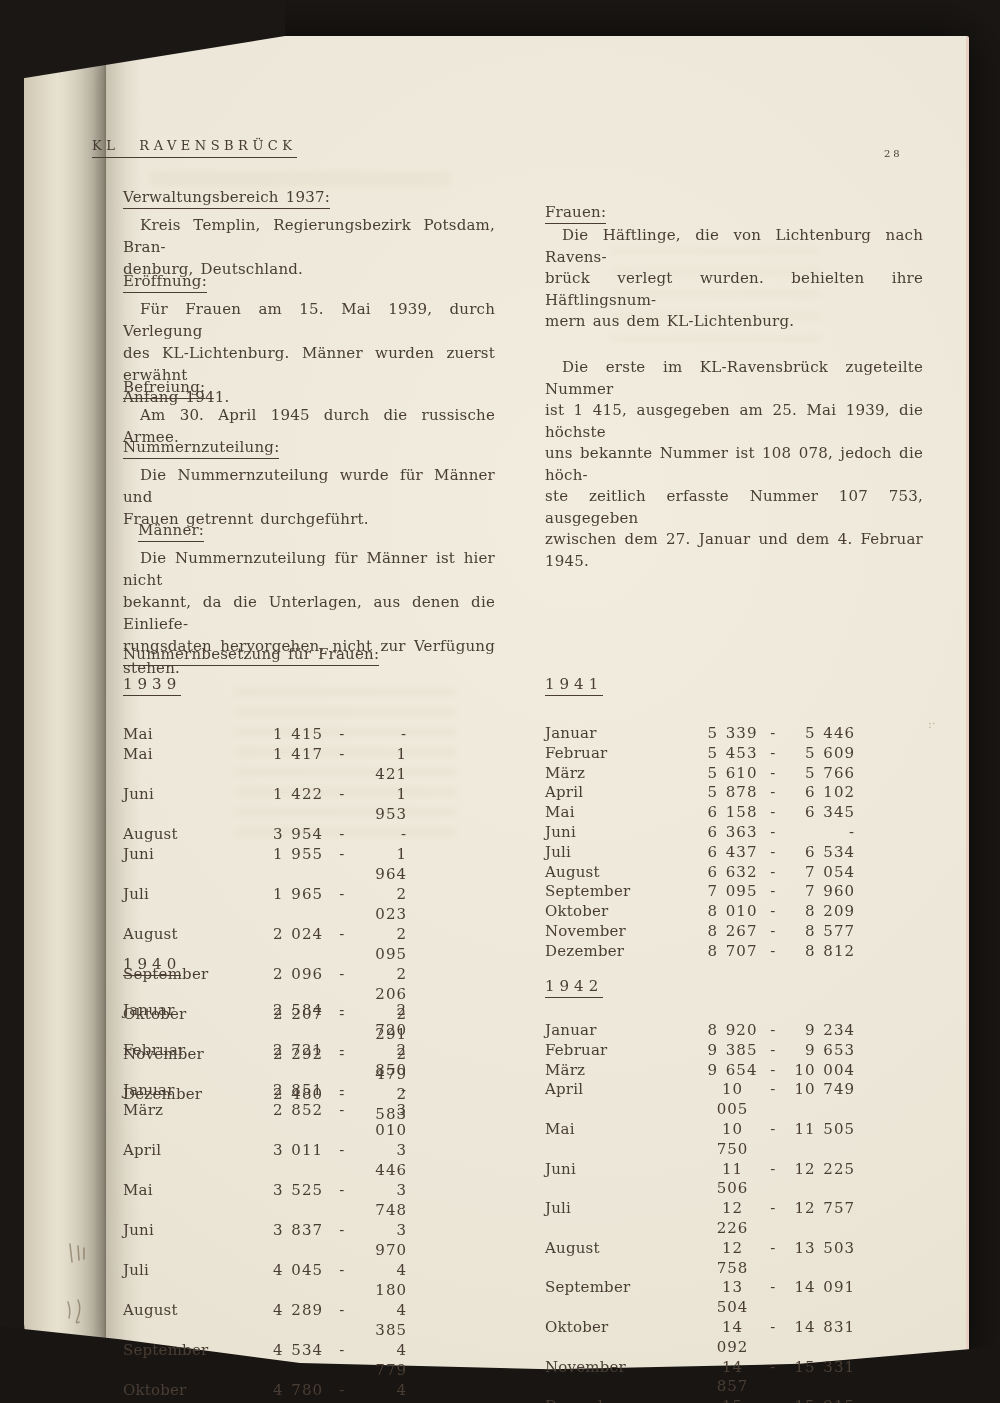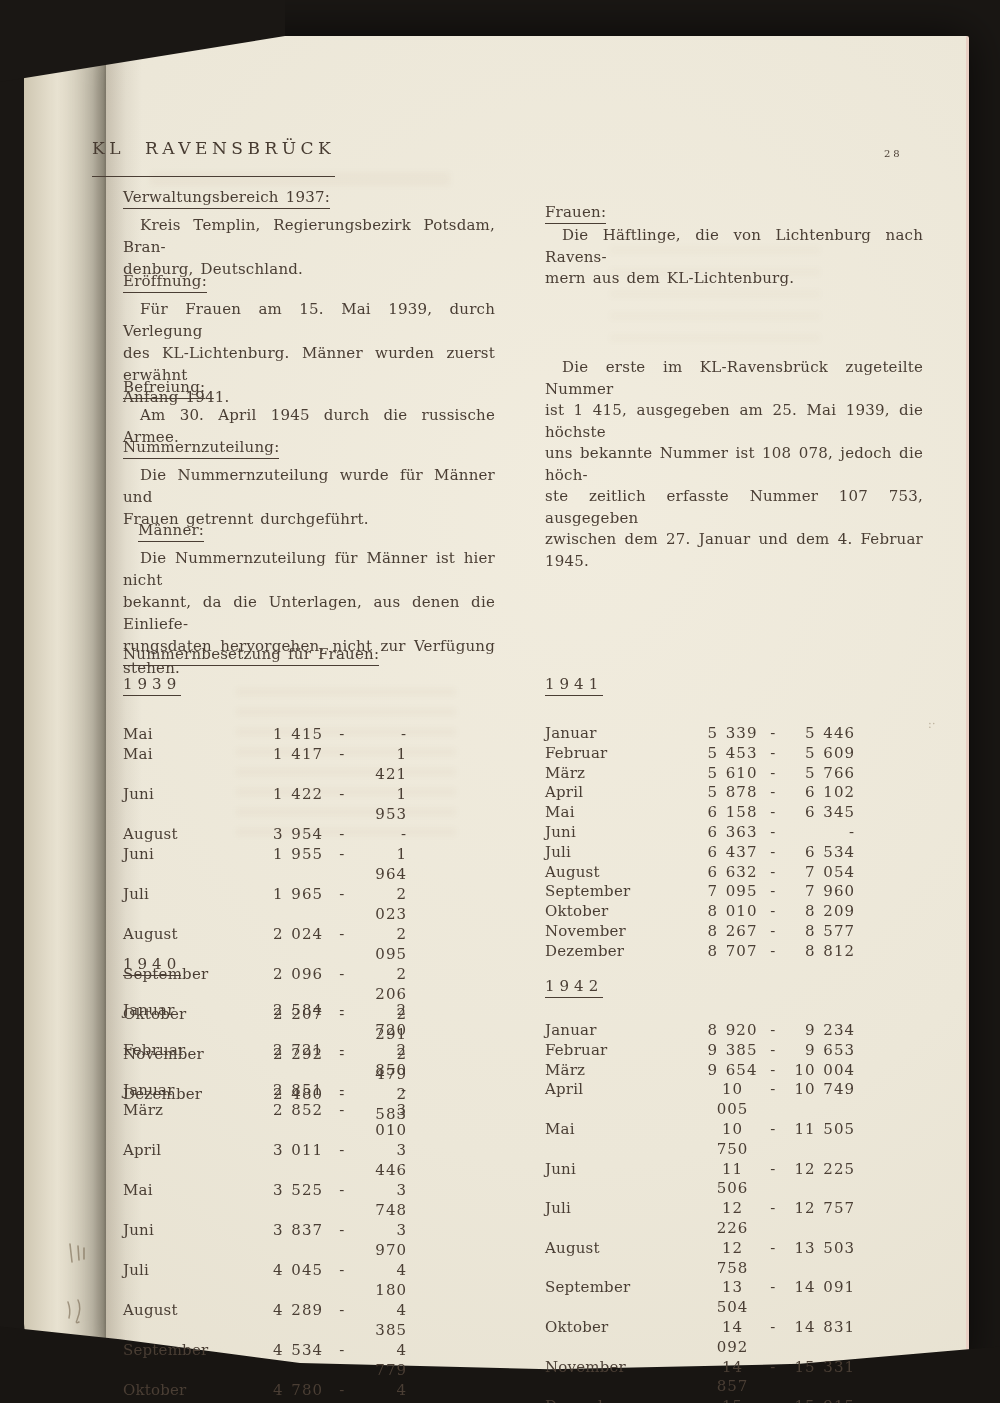--- a/index.html
+++ b/index.html
@@ -26,22 +26,22 @@
   
   .ghost{position:absolute;filter:blur(3px);opacity:.45;pointer-events:none;}
   .g1{left:236px;top:688px;width:220px;height:150px;
       background:repeating-linear-gradient(180deg,rgba(150,118,78,.10) 0 8px,transparent 8px 20px);}
   .g2{left:610px;top:246px;width:210px;height:110px;
       background:repeating-linear-gradient(180deg,rgba(150,118,78,.07) 0 8px,transparent 8px 22px);}
   .g3{left:150px;top:172px;width:300px;height:14px;background:rgba(150,118,78,.10);}
   
   .content{position:absolute;inset:0;font-size:15px;letter-spacing:.2px;word-spacing:2px;}
   .abs{position:absolute;}
-  .doc-header{left:92px;top:138px;font-size:17px;letter-spacing:4.5px;
-              border-bottom:1.3px solid #4a3e34;padding-bottom:18px;color:#473b31;}
+  .doc-header{left:92px;top:138px;font-size:13px;letter-spacing:4.5px;
+              border-bottom:1.3px solid #4a3e34;padding-bottom:4px;color:#473b31;}
   .doc-header .kl{margin-right:20px;}
   .page-num{left:884px;top:148px;font-size:10px;letter-spacing:3px;}
   .u{display:inline-block;border-bottom:1.2px solid #4a3e34;padding-bottom:2px;}
   .body-block{width:372px;line-height:22px;}
   .body-right{width:378px;line-height:21.5px;}
   .line{text-align:justify;text-align-last:justify;white-space:normal;}
   .line.last{text-align-last:left;}
   .body-block .line:first-child,.body-right .line:first-child{text-indent:17px;}
   .year-head{font-size:15px;letter-spacing:5px;}
   .rows{font-size:15px;}
@@ -106,20 +106,21 @@
         <div class="line">Die Nummernzuteilung für Männer ist hier nicht</div>
         <div class="line">bekannt, da die Unterlagen, aus denen die Einliefe-</div>
         <div class="line last">rungsdaten hervorgehen, nicht zur Verfügung stehen.</div>
       </div>
 
     <div class="abs" style="left:123px;top:645px;"><span class="u">Nummernbesetzung für Frauen:</span></div>
 
     <div class="abs" style="left:545px;top:203px;"><span class="u">Frauen:</span></div>
     <div class="abs body-right" style="left:545px;top:225px;">
         <div class="line">Die Häftlinge, die von Lichtenburg nach Ravens-</div>
+        <div class="line">brück verlegt wurden. behielten ihre Häftlingsnum-</div>
         <div class="line last">mern aus dem KL-Lichtenburg.</div>
       </div>
     <div class="abs body-right" style="left:545px;top:357px;">
         <div class="line">Die erste im KL-Ravensbrück zugeteilte Nummer</div>
         <div class="line">ist 1 415, ausgegeben am 25. Mai 1939, die höchste</div>
         <div class="line">uns bekannte Nummer ist 108 078, jedoch die höch-</div>
         <div class="line">ste zeitlich erfasste Nummer 107 753, ausgegeben</div>
         <div class="line last">zwischen dem 27. Januar und dem 4. Februar 1945.</div>
       </div>
 

